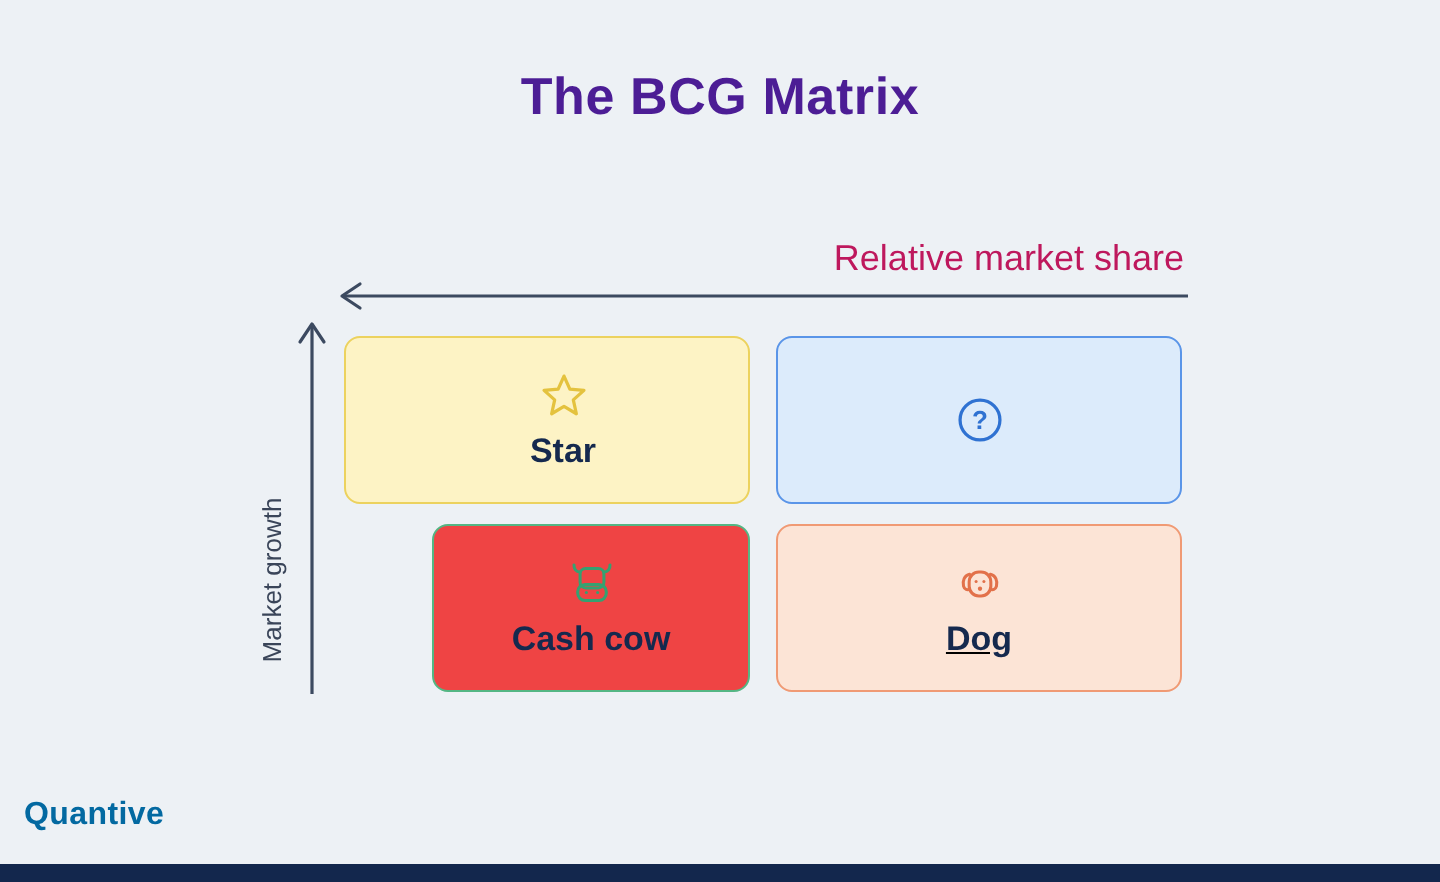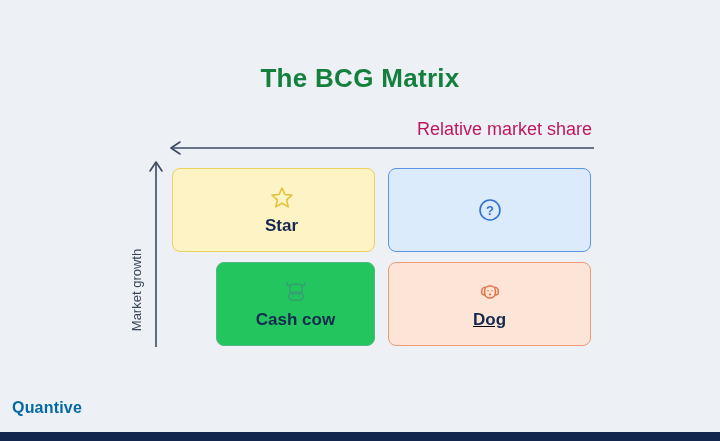--- a/index.html
+++ b/index.html
@@ -4,21 +4,21 @@
 <style>
   * { margin: 0; padding: 0; box-sizing: border-box; }
   body { font-family: "Liberation Sans", sans-serif; background: #ffffff; }
   .canvas {
     position: relative; width: 720px; height: 441px;
     background: #edf1f5; overflow: hidden;
   }
   .title {
     position: absolute; top: 33px; left: 0; width: 100%;
     text-align: center; font-size: 26px; font-weight: 700;
-    color: #15803d; letter-spacing: 0.3px; margin-top: 30px;
+    color: #4c1d95; letter-spacing: 0.3px;
   }
   .x-axis-label {
     position: absolute; top: 119px; right: 128px;
     font-size: 18px; color: #be185d;
   }
   .x-arrow { position: absolute; left: 167px; top: 140px; line-height: 0; }
   .y-arrow { position: absolute; left: 148px; top: 158px; line-height: 0; }
   .y-axis-label {
     position: absolute; left: 136px; top: 290px;
     transform: translate(-50%, -50%) rotate(-90deg);
@@ -31,21 +31,21 @@
   }
   .quad {
     border-radius: 8px; border: 1px solid;
     display: flex; flex-direction: column; align-items: center;
     justify-content: center; gap: 5px;
   }
   .quad .icon { line-height: 0; }
   .quad-label { font-size: 17px; font-weight: 600; color: #15294e; }
   .q-star     { background: #fdf3c5; border-color: #ecd25e; padding-left: 16px; }
   .q-question { background: #dcebfb; border-color: #5a95e8; }
-  .q-cow      { background: #22c55e; border-color: #54b684; margin-left: 44px; }
+  .q-cow      { background: #ef4444; border-color: #54b684; margin-left: 44px; }
   .q-dog      { background: #fce4d6; border-color: #f09a74; text-decoration: underline; }
   .brand {
     position: absolute; left: 12px; top: 399px;
     font-size: 16px; font-weight: 700; color: #0369a1; letter-spacing: 0.2px;
   }
   .bottom-bar {
     position: absolute; left: 0; bottom: 0; width: 100%; height: 9px;
     background: #13274d;
   }
 </style>

